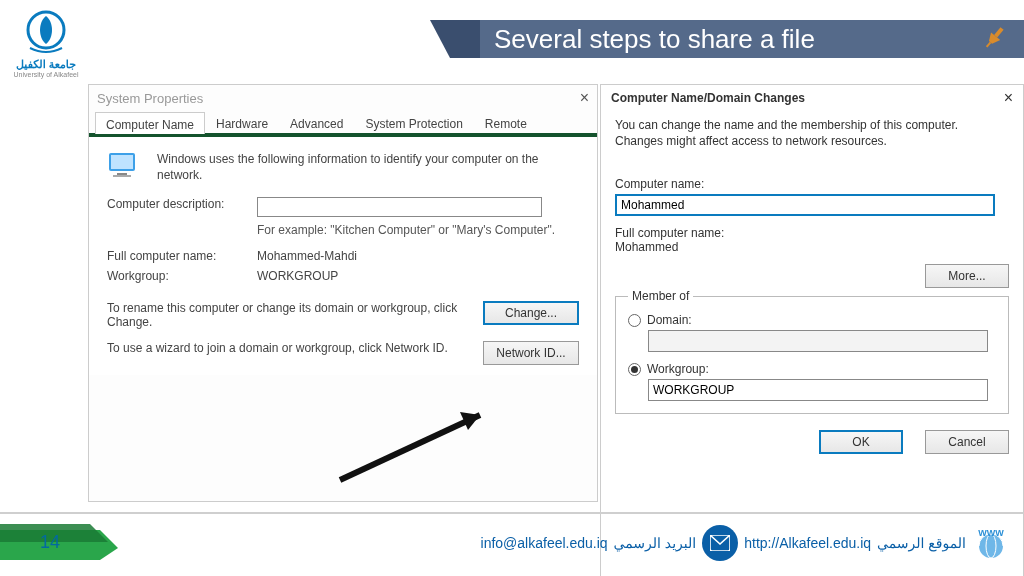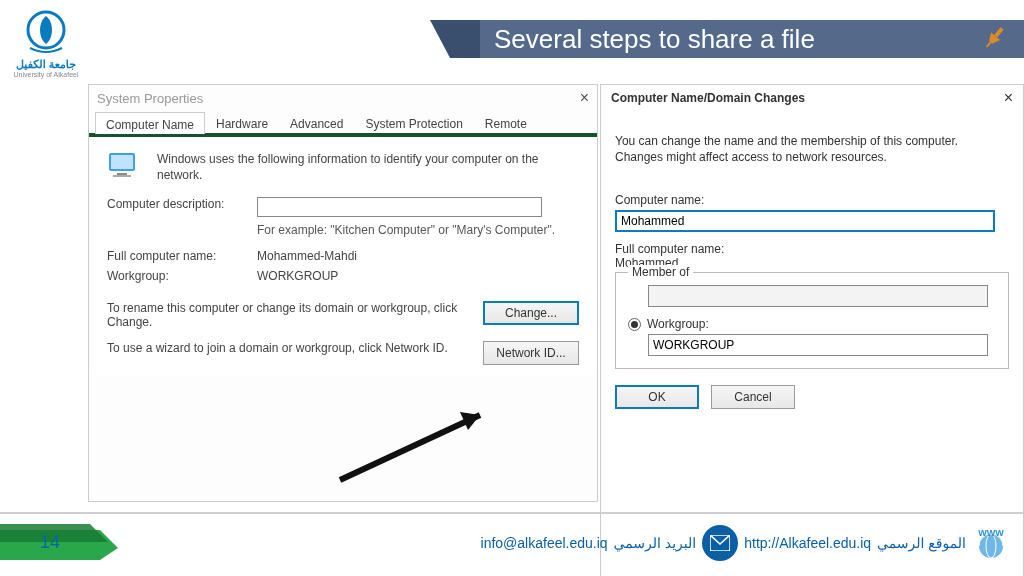--- a/index.html
+++ b/index.html
@@ -32,34 +32,34 @@
   .example { margin-left: 150px; color: #555; margin-bottom: 12px; font-size: 12px; }
   .wiz-row { display: flex; align-items: flex-start; gap: 20px; margin-top: 12px; }
   .wiz-row .txt { flex: 1; }
   .win-btn { border: 1px solid #999; background: linear-gradient(#f6f6f6,#e7e7e7); min-width: 96px; height: 24px; font-size: 12px; color: #333; cursor: default; }
   .win-btn.primary { border: 2px solid #0a7bbf; }
 
   
   .win-dc { position: absolute; left: 600px; top: 84px; width: 424px; height: 521px; border: 1px solid #ccc; background: #fff; }
   .dc-title { height: 26px; display: flex; align-items: center; padding: 0 10px; font-weight: 600; color: #333; }
   .dc-title .x { margin-left: auto; font-size: 16px; color: #333; cursor: default; font-weight: normal; }
-  .dc-body { padding: 6px 14px 12px 14px; color: #333; margin-top: 16px; }
+  .dc-body { padding: 6px 14px 12px 14px; color: #333; }
   .dc-intro { margin-bottom: 28px; line-height: 1.35; }
   .dc-field-lbl { margin-bottom: 3px; }
   .dc-input { width: 380px; height: 22px; border: 2px solid #0a7bbf; padding: 0 4px; font-size: 12px; }
   .dc-sub { margin-top: 10px; }
   .more-row { display: flex; justify-content: flex-end; margin-top: 10px; margin-bottom: 8px; }
   .fieldset { border: 1px solid #bbb; padding: 10px 12px 12px 12px; margin-top: 2px; }
   .fieldset .legend { position: relative; top: -18px; background: #fff; padding: 0 4px; width: max-content; margin-bottom: -12px; }
   .radio-row { display: flex; align-items: center; gap: 6px; margin: 4px 0 3px 0; }
   .radio { width: 13px; height: 13px; border: 1px solid #666; border-radius: 50%; display: inline-flex; align-items: center; justify-content: center; }
   .radio.checked::after { content: ""; width: 7px; height: 7px; background: #333; border-radius: 50%; }
   .fs-input { width: 340px; height: 22px; border: 1px solid #888; margin-left: 20px; padding: 0 4px; font-size: 12px; background: #fff; }
   .fs-input.disabled { background: #f3f3f3; }
-  .dc-actions { display: flex; gap: 12px; margin-top: 16px; }
+  .dc-actions { display: flex; justify-content: flex-end; gap: 22px; margin-top: 16px; }
 
   
   .arrow { position: absolute; left: 330px; top: 400px; pointer-events: none; }
 
   
   .footer-line { position: absolute; left: 0; right: 0; top: 512px; height: 2px; background: #cfcfcf; }
   .page-badge { position: absolute; left: 0; top: 524px; width: 120px; height: 36px; }
   .page-num { position: absolute; left: 40px; top: 532px; color: #0369a1; font-size: 18px; }
   .footer-right { position: absolute; right: 14px; top: 524px; display: flex; align-items: center; gap: 6px; font-size: 14px; color: #0a5fa7; direction: ltr; }
   .footer-right .ar { color: #0a5fa7; }
@@ -152,22 +152,29 @@
     <span class="x">×</span>
   </div>
   <div class="dc-body">
     <div class="dc-intro">You can change the name and the membership of this computer. Changes might affect access to network resources.</div>
     <div class="dc-field-lbl">Computer name:</div>
     <input class="dc-input" value="Mohammed" style="">
     <div class="dc-sub">
       <div>Full computer name:</div>
       <div>Mohammed</div>
     </div>
+    <div class="more-row">
+      <button class="win-btn" style="min-width:84px">More...</button>
+    </div>
     <div class="fieldset">
       <div class="legend">Member of</div>
+      <div class="radio-row">
+        <span class="radio"></span>
+        <span>Domain:</span>
+      </div>
       <input class="fs-input disabled" disabled="" style="">
       <div class="radio-row" style="margin-top:10px">
         <span class="radio checked"></span>
         <span>Workgroup:</span>
       </div>
       <input class="fs-input" value="WORKGROUP" style="">
     </div>
     <div class="dc-actions">
       <button class="win-btn primary" style="min-width:84px">OK</button>
       <button class="win-btn" style="min-width:84px">Cancel</button>

